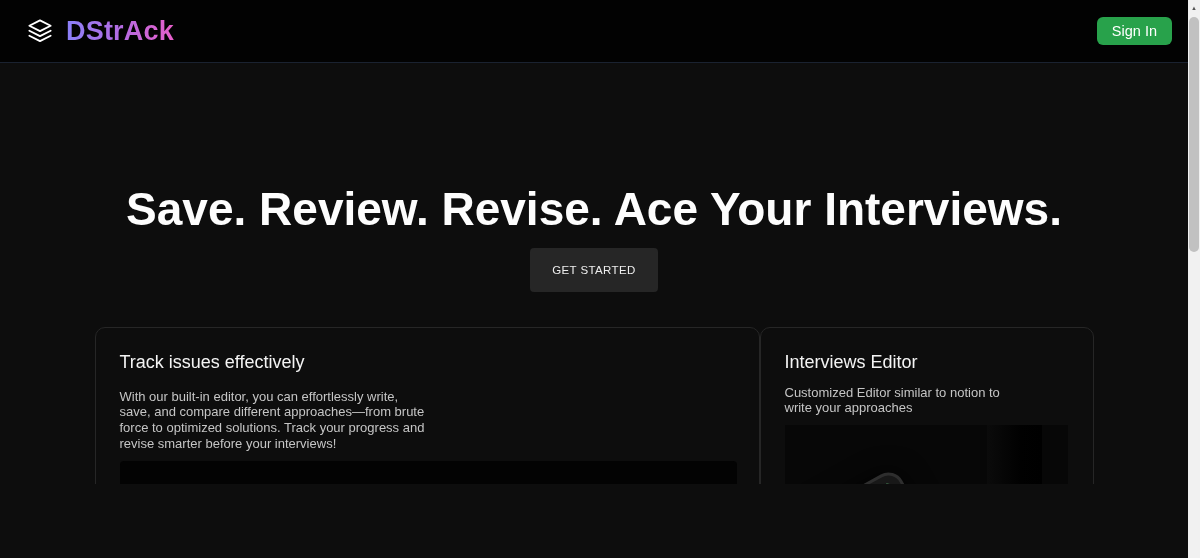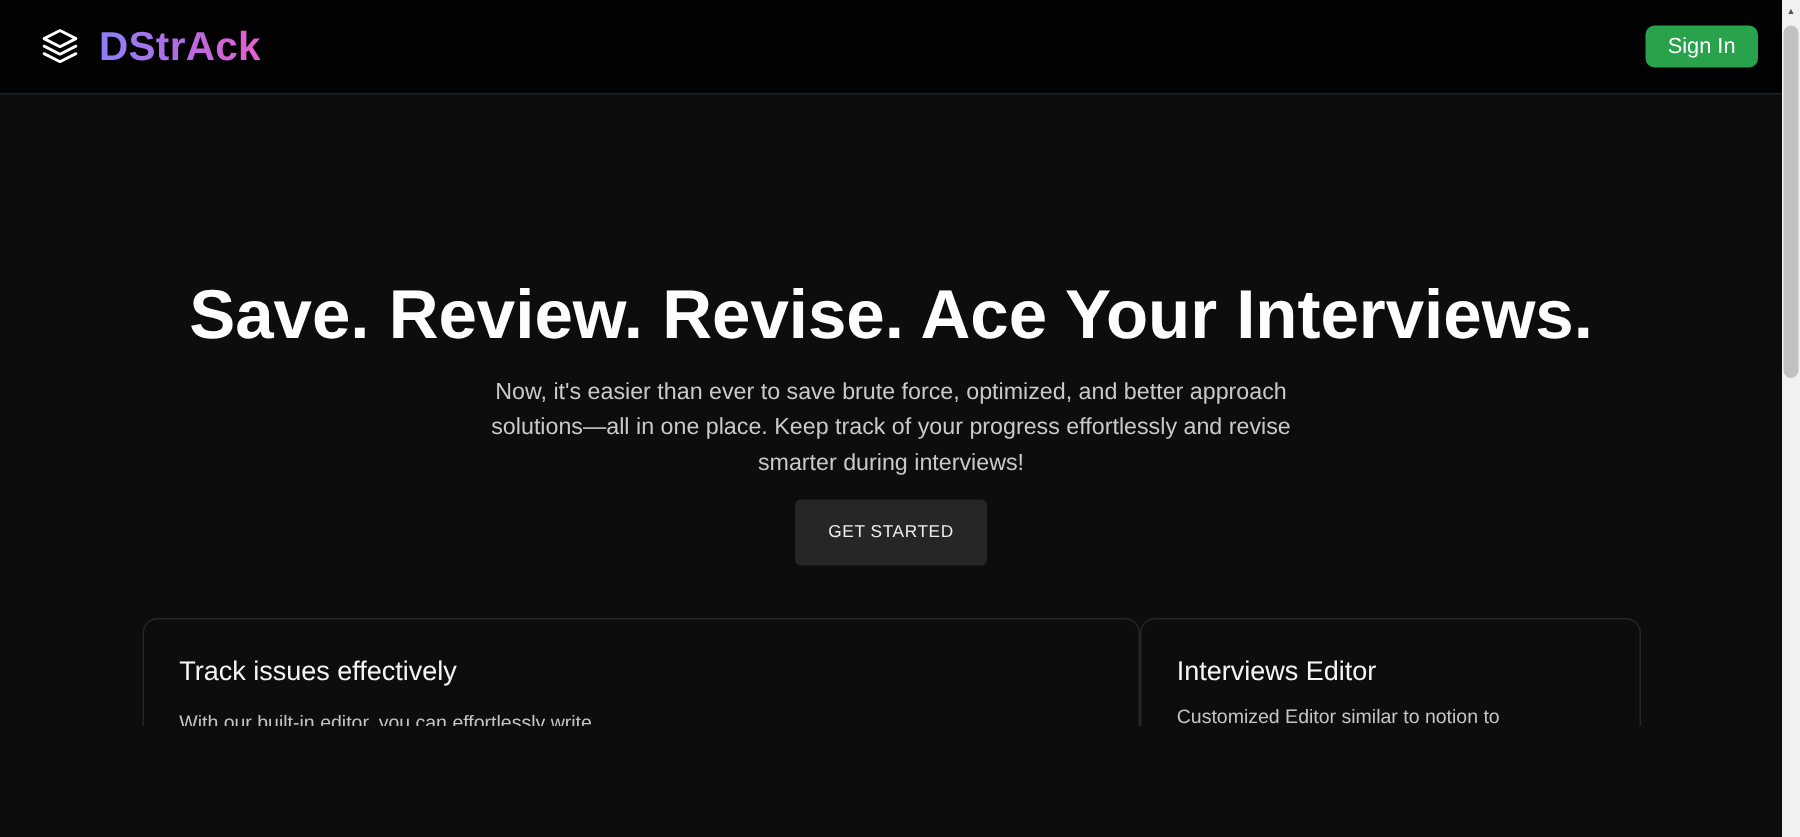--- a/index.html
+++ b/index.html
@@ -192,21 +192,20 @@
           <path d="M3.5 15.8 L12 20.1 L20.5 15.8"></path>
         </svg>
       </span>
       <span class="brand-name">DStrAck</span>
     </div>
     <button class="signin-btn">Sign In</button>
   </div>
 
   <div class="hero">
     <h1 class="hero-title">Save. Review. Revise. Ace Your Interviews.</h1>
-    <p class="hero-subtitle">Now, it's easier than ever to save brute force, optimized, and better approach solutions—all in one place. Keep track of your progress effortlessly and revise smarter during interviews!</p>
     <button class="cta-btn">GET STARTED</button>
   </div>
 
   <div class="features">
 
     <div class="card card-left">
       <h3>Track issues effectively</h3>
       <p>With our built-in editor, you can effortlessly write, save, and compare different approaches—from brute force to optimized solutions. Track your progress and revise smarter before your interviews!</p>
       <div class="shot-left">
         

